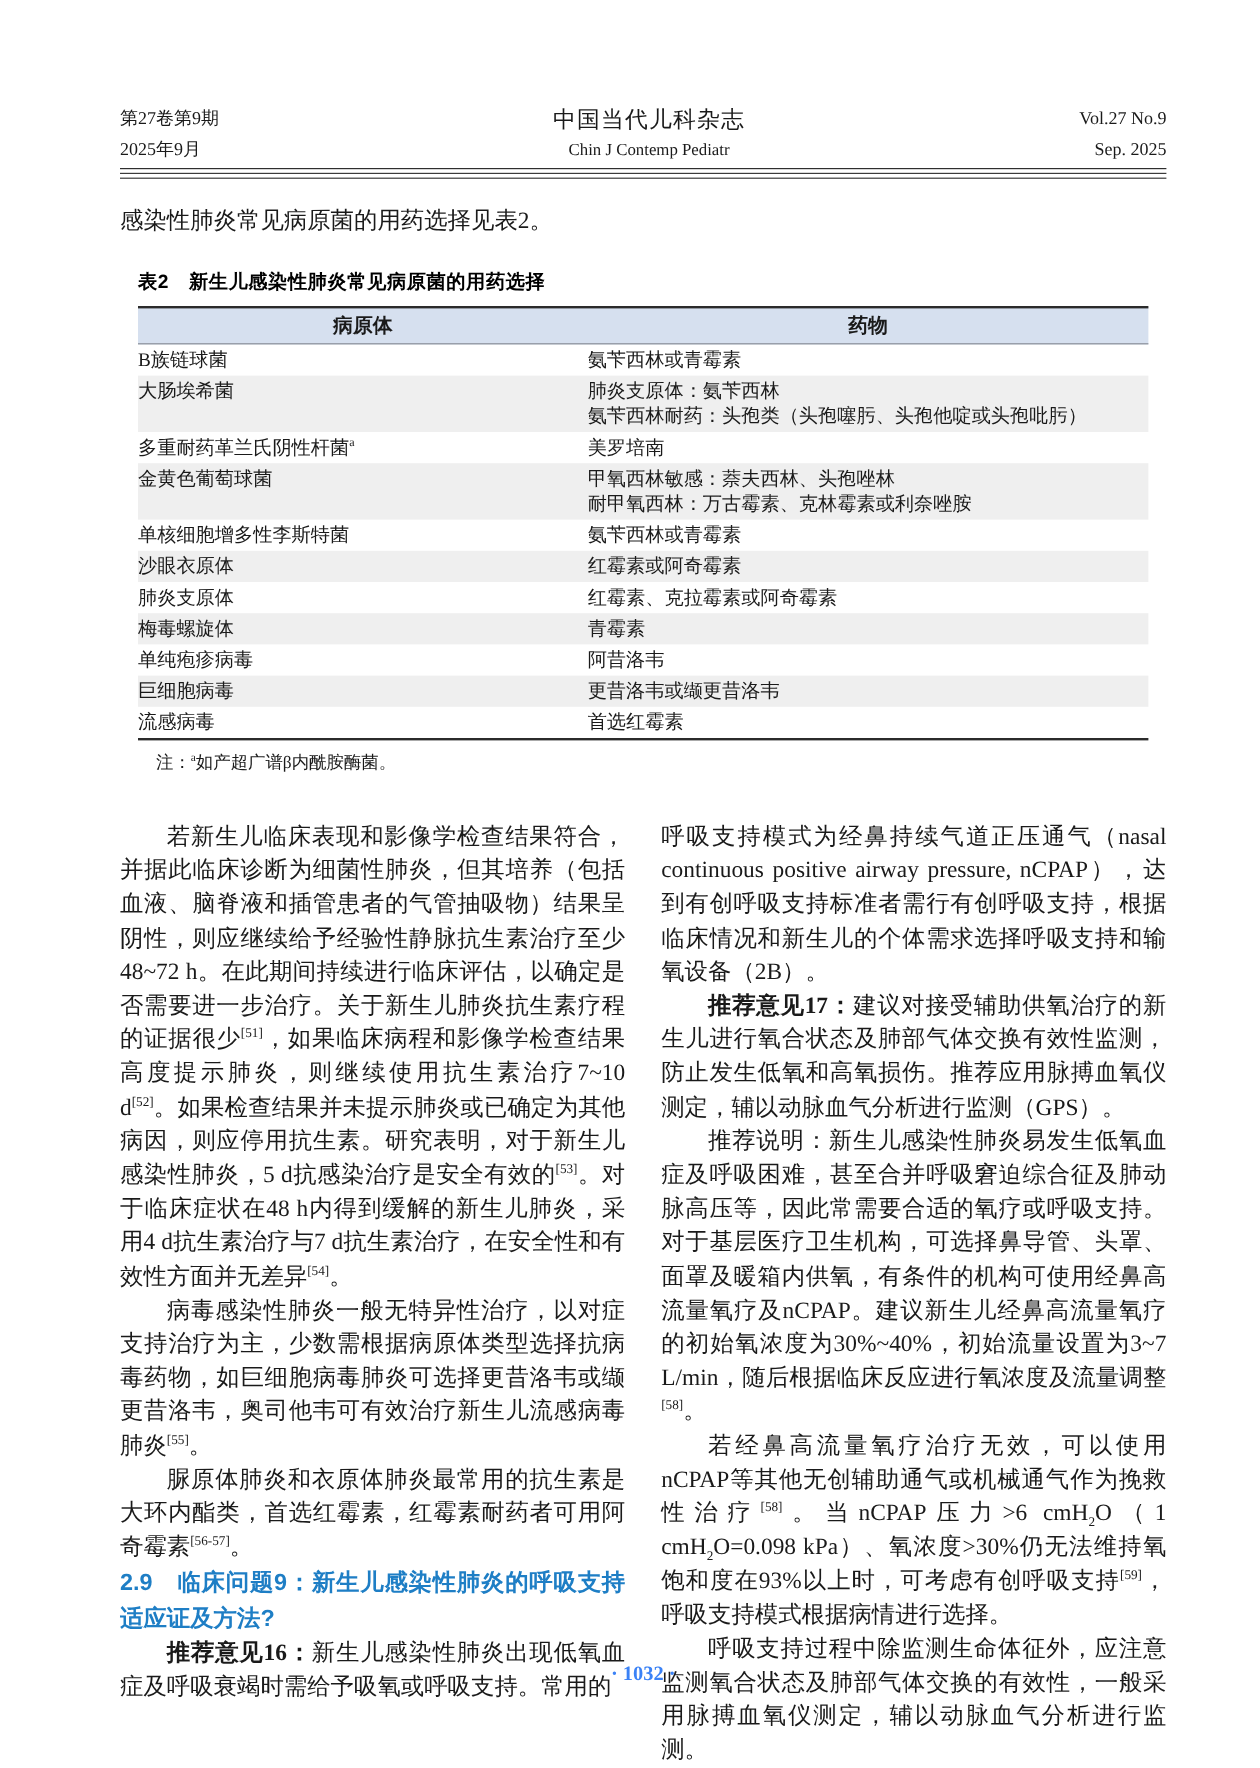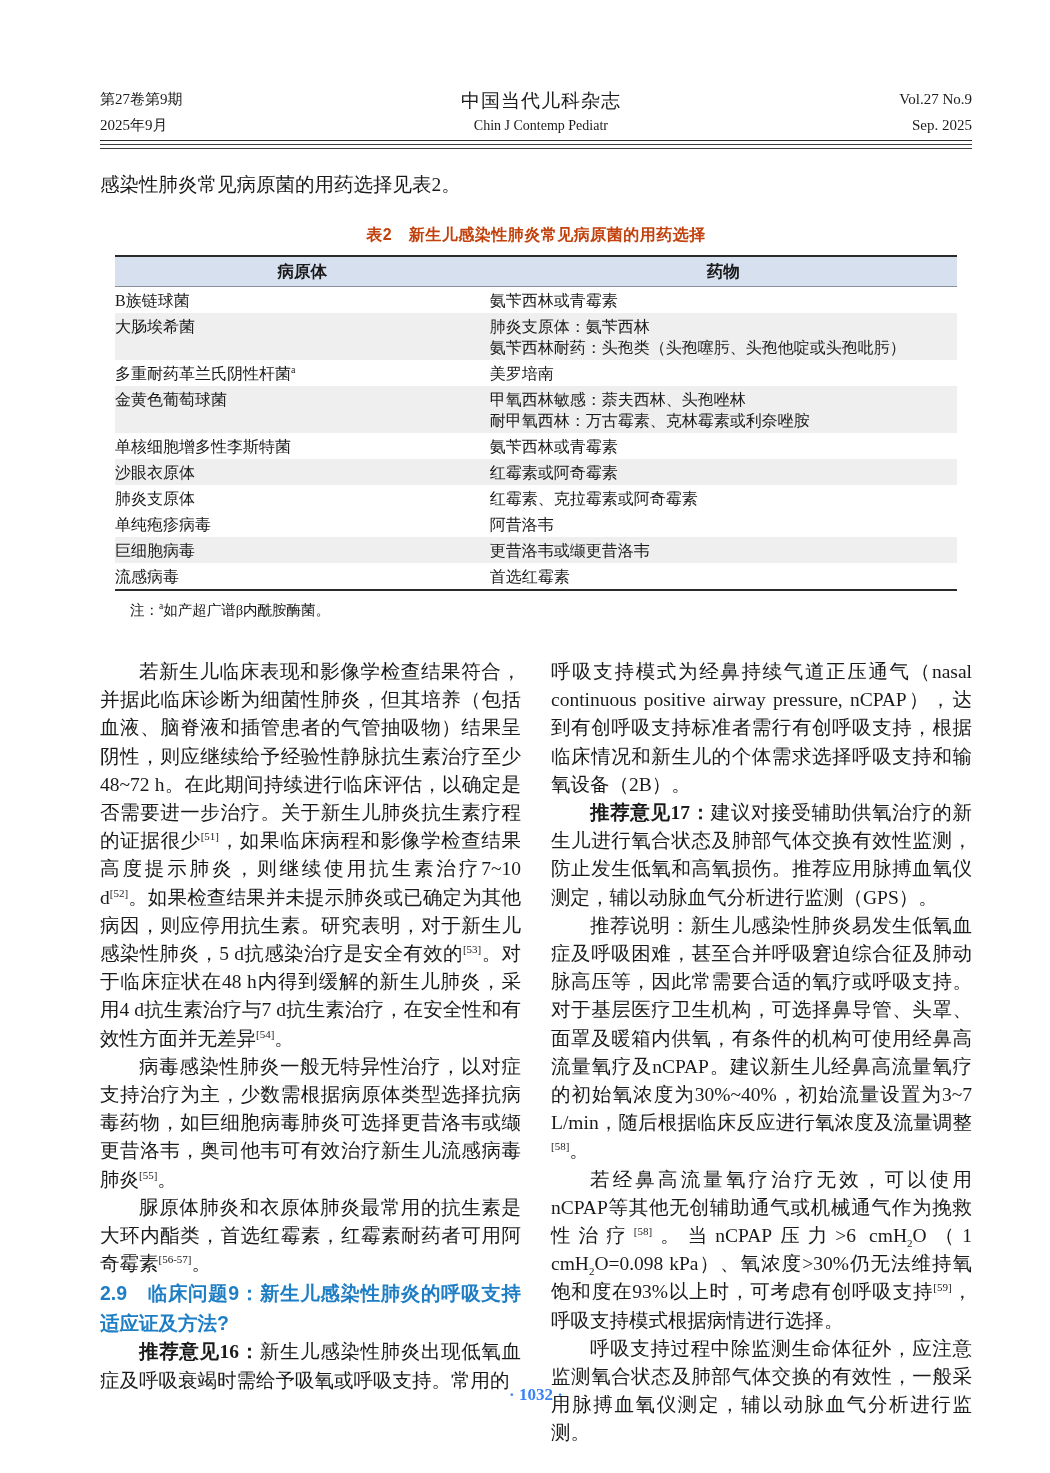--- a/index.html
+++ b/index.html
@@ -23,23 +23,23 @@
   .jh-right{text-align:right;}
   .rule-thin{border-top:1.6px solid #2e2e2e;margin-top:2px;}
   .rule-double{height:3px;border-top:1.6px solid #3a3a3a;border-bottom:1.6px solid #3a3a3a;margin-top:3px;}
 
   
   .intro{margin-top:22px;font-size:19.5px;line-height:28px;}
 
   
   .tbl-wrap{margin:26px 15px 0 15px;}
   .tbl-title{
-    text-align:center;
+    text-align:left;
     font-family:"Liberation Sans","DejaVu Sans",sans-serif;
-    font-weight:bold;font-size:16px;color:#c2410c;
+    font-weight:bold;font-size:16px;color:#000000;
     margin-bottom:9px;letter-spacing:.5px;
   }
   table.drug-table{width:100%;border-collapse:collapse;border-top:2.5px solid #2b2b2b;border-bottom:2.5px solid #2b2b2b;}
   table.drug-table thead tr{background:#d6e0ef;}
   table.drug-table th{
     font-weight:bold;font-size:16.5px;padding:4px 0 3px 0;text-align:center;
     border-bottom:1.8px solid #8a8f99;
   }
   table.drug-table td{font-size:16px;line-height:21px;padding:2.5px 0;vertical-align:top;}
   td.pathogen-cell{width:44.5%;padding-left:65px;box-sizing:border-box;}
@@ -144,20 +144,26 @@
               <td class="drug-cell">
                 <div>红霉素或阿奇霉素</div>
               </td>
             </tr>
             <tr>
               <td class="pathogen-cell">肺炎支原体</td>
               <td class="drug-cell">
                 <div>红霉素、克拉霉素或阿奇霉素</div>
               </td>
             </tr>
+            <tr class="alt">
+              <td class="pathogen-cell">梅毒螺旋体</td>
+              <td class="drug-cell">
+                <div>青霉素</div>
+              </td>
+            </tr>
             <tr>
               <td class="pathogen-cell">单纯疱疹病毒</td>
               <td class="drug-cell">
                 <div>阿昔洛韦</div>
               </td>
             </tr>
             <tr class="alt">
               <td class="pathogen-cell">巨细胞病毒</td>
               <td class="drug-cell">
                 <div>更昔洛韦或缬更昔洛韦</div>

